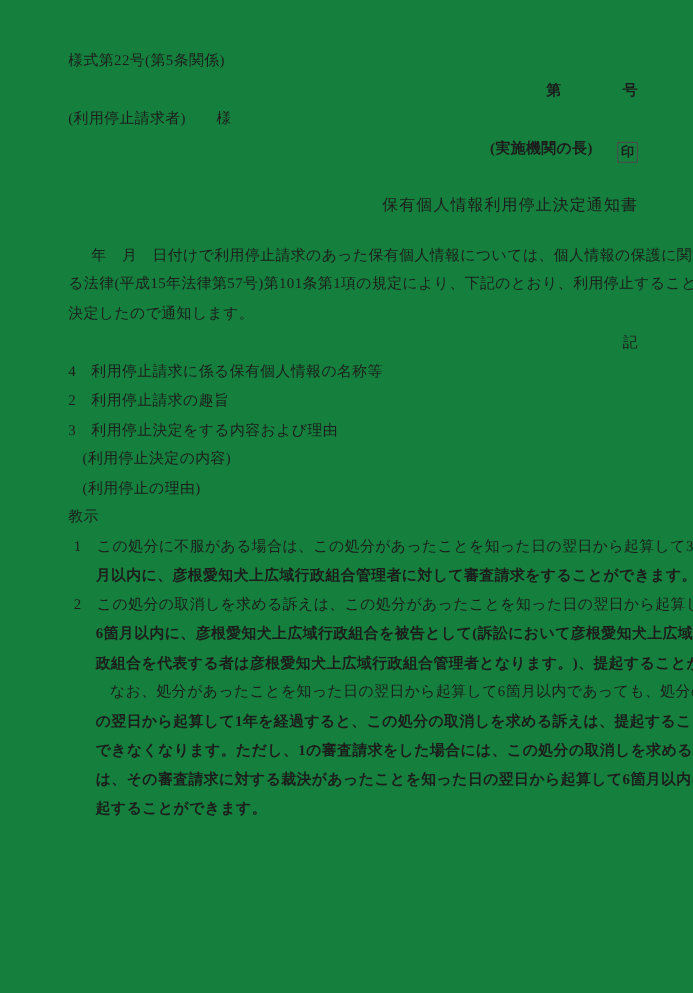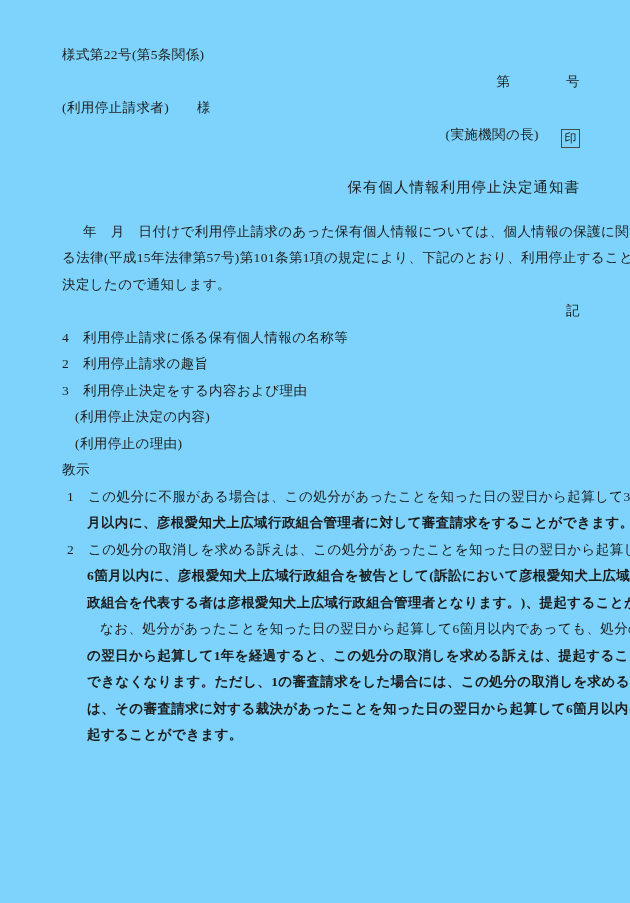--- a/index.html
+++ b/index.html
@@ -5,34 +5,34 @@
   html, body {
     margin: 0;
     padding: 0;
     background: #fdfdfd;
   }
   .page {
     position: relative;
     box-sizing: border-box;
     width: 630px;
     height: 903px;
-    background: #7dd3fc;
+    background: #15803d;
     color: #1c1c1c;
     font-family: "Liberation Serif", "DejaVu Serif", serif;
     padding: 42px 50px 0 62px;
     overflow: hidden;
   }
   .line {
     font-size: 13.5px;
     line-height: 26.5px;
     height: 26.5px;
     letter-spacing: 0.4px;
     white-space: pre;
   }
-  .right  { text-align: right; }
+  .right  { text-align: right; font-weight: bold; }
   .center { text-align: right; }
 
   .doc-title {
     font-size: 14.5px;
     letter-spacing: 1px;
     margin-top: 26px;
     margin-bottom: 18px;
   }
   .indent-first { text-indent: 21px; }
 

